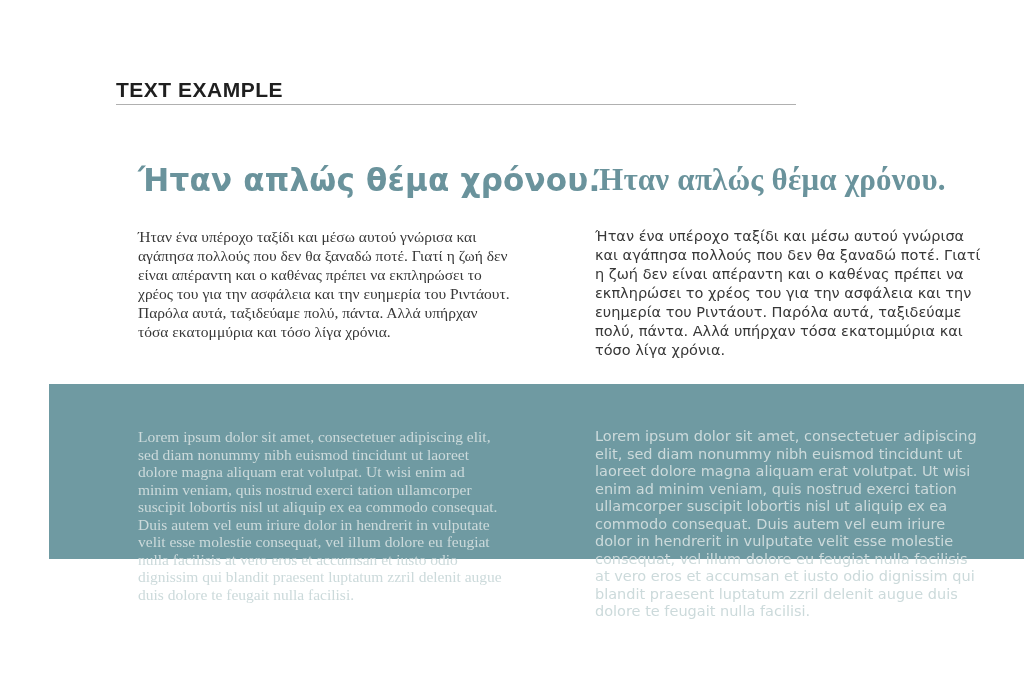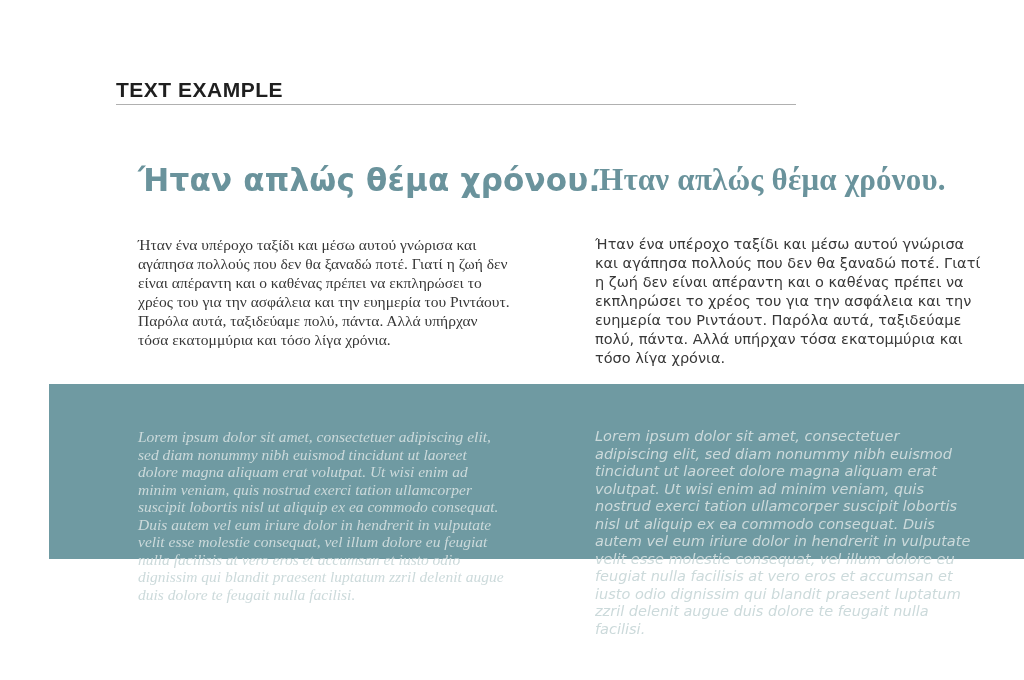--- a/index.html
+++ b/index.html
@@ -51,42 +51,41 @@
     position: absolute;
     top: 162px;
     font-size: 31px;
     font-weight: 700;
     color: var(--accent);
     letter-spacing: 0.2px;
     white-space: nowrap;
   }
   .greek-paragraph {
     position: absolute;
-    top: 235px;
+    top: 227px;
     color: var(--body-text);
   }
   .serif { font-family: "Liberation Serif", "DejaVu Serif", serif; }
   .sans  { font-family: "DejaVu Sans", "Liberation Sans", sans-serif; }
 
   .greek-paragraph.serif { font-size: 15.5px; line-height: 19px; }
   .greek-paragraph.sans  { font-size: 14.5px; line-height: 19px; }
 
   .teal-panel {
     position: absolute;
     left: 8px;
     top: 384px;
     right: 0;
     bottom: 0;
     background: var(--panel-bg);
   }
   .lorem-paragraph {
     position: absolute;
     top: 44px;
     color: var(--panel-text);
-    font-style: italic;
   }
   .lorem-left  { left: 89px;  width: 368px; font-size: 15.5px; line-height: 17.5px; }
   .lorem-right { left: 546px; width: 382px; font-size: 14.5px; line-height: 17.5px; }
 </style>
 </head>
 <body>
 
 <div class="page">
 
   <h1 class="page-title">TEXT EXAMPLE</h1>

